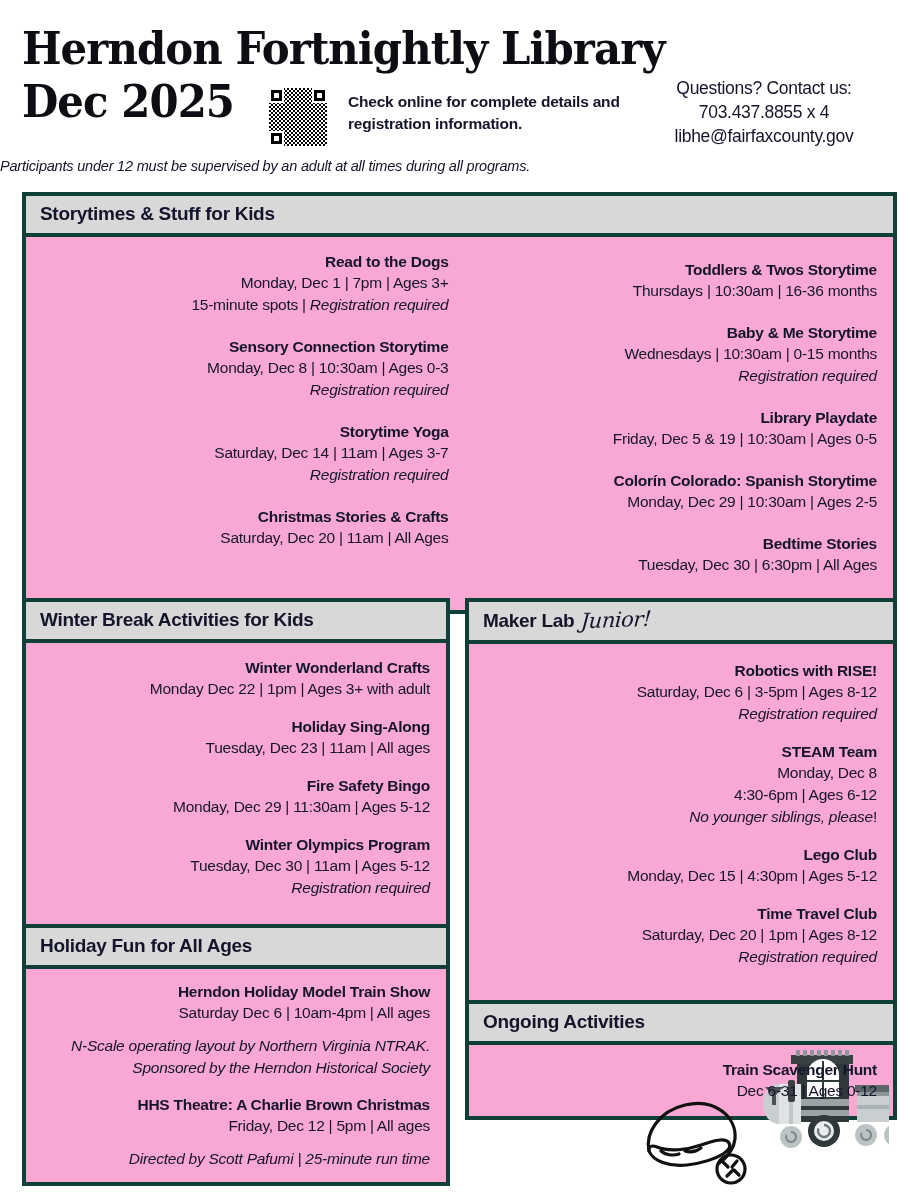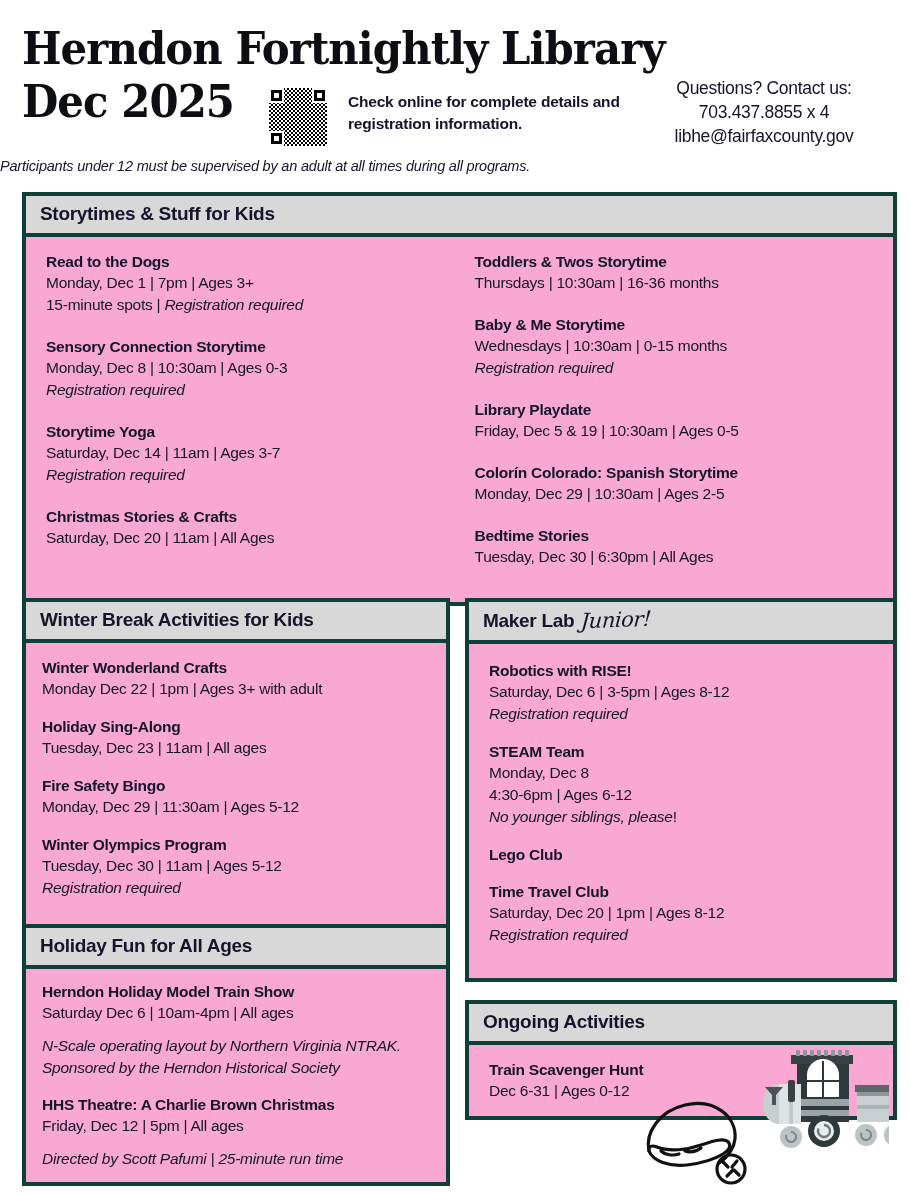--- a/index.html
+++ b/index.html
@@ -112,21 +112,21 @@
   .panel-head .script {
     font-family: "DejaVu Serif", serif;
     font-style: italic;
     font-weight: 400;
     font-size: 21px;
     margin-left: 7px;
     transform: skewX(-6deg) rotate(-2deg);
     display: inline-block;
     letter-spacing: -0.5px;
   }
-  .panel-body { padding: 12px 16px 10px 16px; }
+  .panel-body { padding: 12px 16px 10px 16px; text-align: right; }
 
   .cols { display: flex; }
   .col { flex: 1 1 0; min-width: 0; }
   .col + .col { padding-left: 12px; }
 
   .ev { margin-bottom: 15px; }
   .ev:last-child { margin-bottom: 0; }
   .ev-title {
     font-weight: 700;
     font-size: 15.5px;
@@ -152,21 +152,21 @@
 
   
   #panel-storytimes     { left: 22px;  top: 192px;  width: 875px; }
   #panel-winterbreak    { left: 22px;  top: 598px;  width: 428px; }
   #panel-holidayfun     { left: 22px;  top: 924px;  width: 428px; }
   #panel-makerlab       { left: 465px; top: 598px;  width: 432px; }
   #panel-ongoing        { left: 465px; top: 1000px; width: 432px; }
 
   #panel-storytimes .panel-body { padding: 14px 16px 14px 20px; }
   #panel-storytimes .ev { margin-bottom: 20px; }
-  #panel-storytimes .col + .col { padding-left: 26px; }
+  #panel-storytimes .col + .col { padding-left: 26px; margin-top: 8px; }
   #panel-winterbreak .panel-body { padding-top: 14px; padding-bottom: 14px; }
   #panel-winterbreak .ev { margin-bottom: 16px; }
   #panel-makerlab .panel-body { padding: 16px 16px 16px 20px; }
   #panel-makerlab .ev { margin-bottom: 16px; }
   #panel-holidayfun .panel-body { padding: 12px 16px 12px 16px; }
   #panel-ongoing .panel-body { padding: 14px 16px 14px 20px; position: relative; }
 
   .ongoing-row { position: relative; z-index: 2; }
   .ongoing-art { position: absolute; right: 4px; top: 2px; width: 250px; height: 140px; z-index: 1; }
 </style>
@@ -330,20 +330,21 @@
 
       <div class="ev">
         <div class="ev-title">STEAM Team</div>
         <div class="ev-line">Monday, Dec 8</div>
         <div class="ev-line">4:30-6pm | Ages 6-12</div>
         <div class="ev-line"><em>No younger siblings, please</em><span>!</span></div>
       </div>
 
       <div class="ev">
         <div class="ev-title">Lego Club</div>
+        <div class="ev-line">Monday, Dec 15 | 4:30pm | Ages 5-12</div>
       </div>
 
       <div class="ev">
         <div class="ev-title">Time Travel Club</div>
         <div class="ev-line">Saturday, Dec 20 | 1pm | Ages 8-12</div>
         <div class="ev-line it">Registration required</div>
       </div>
 
     </div>
   </div>

